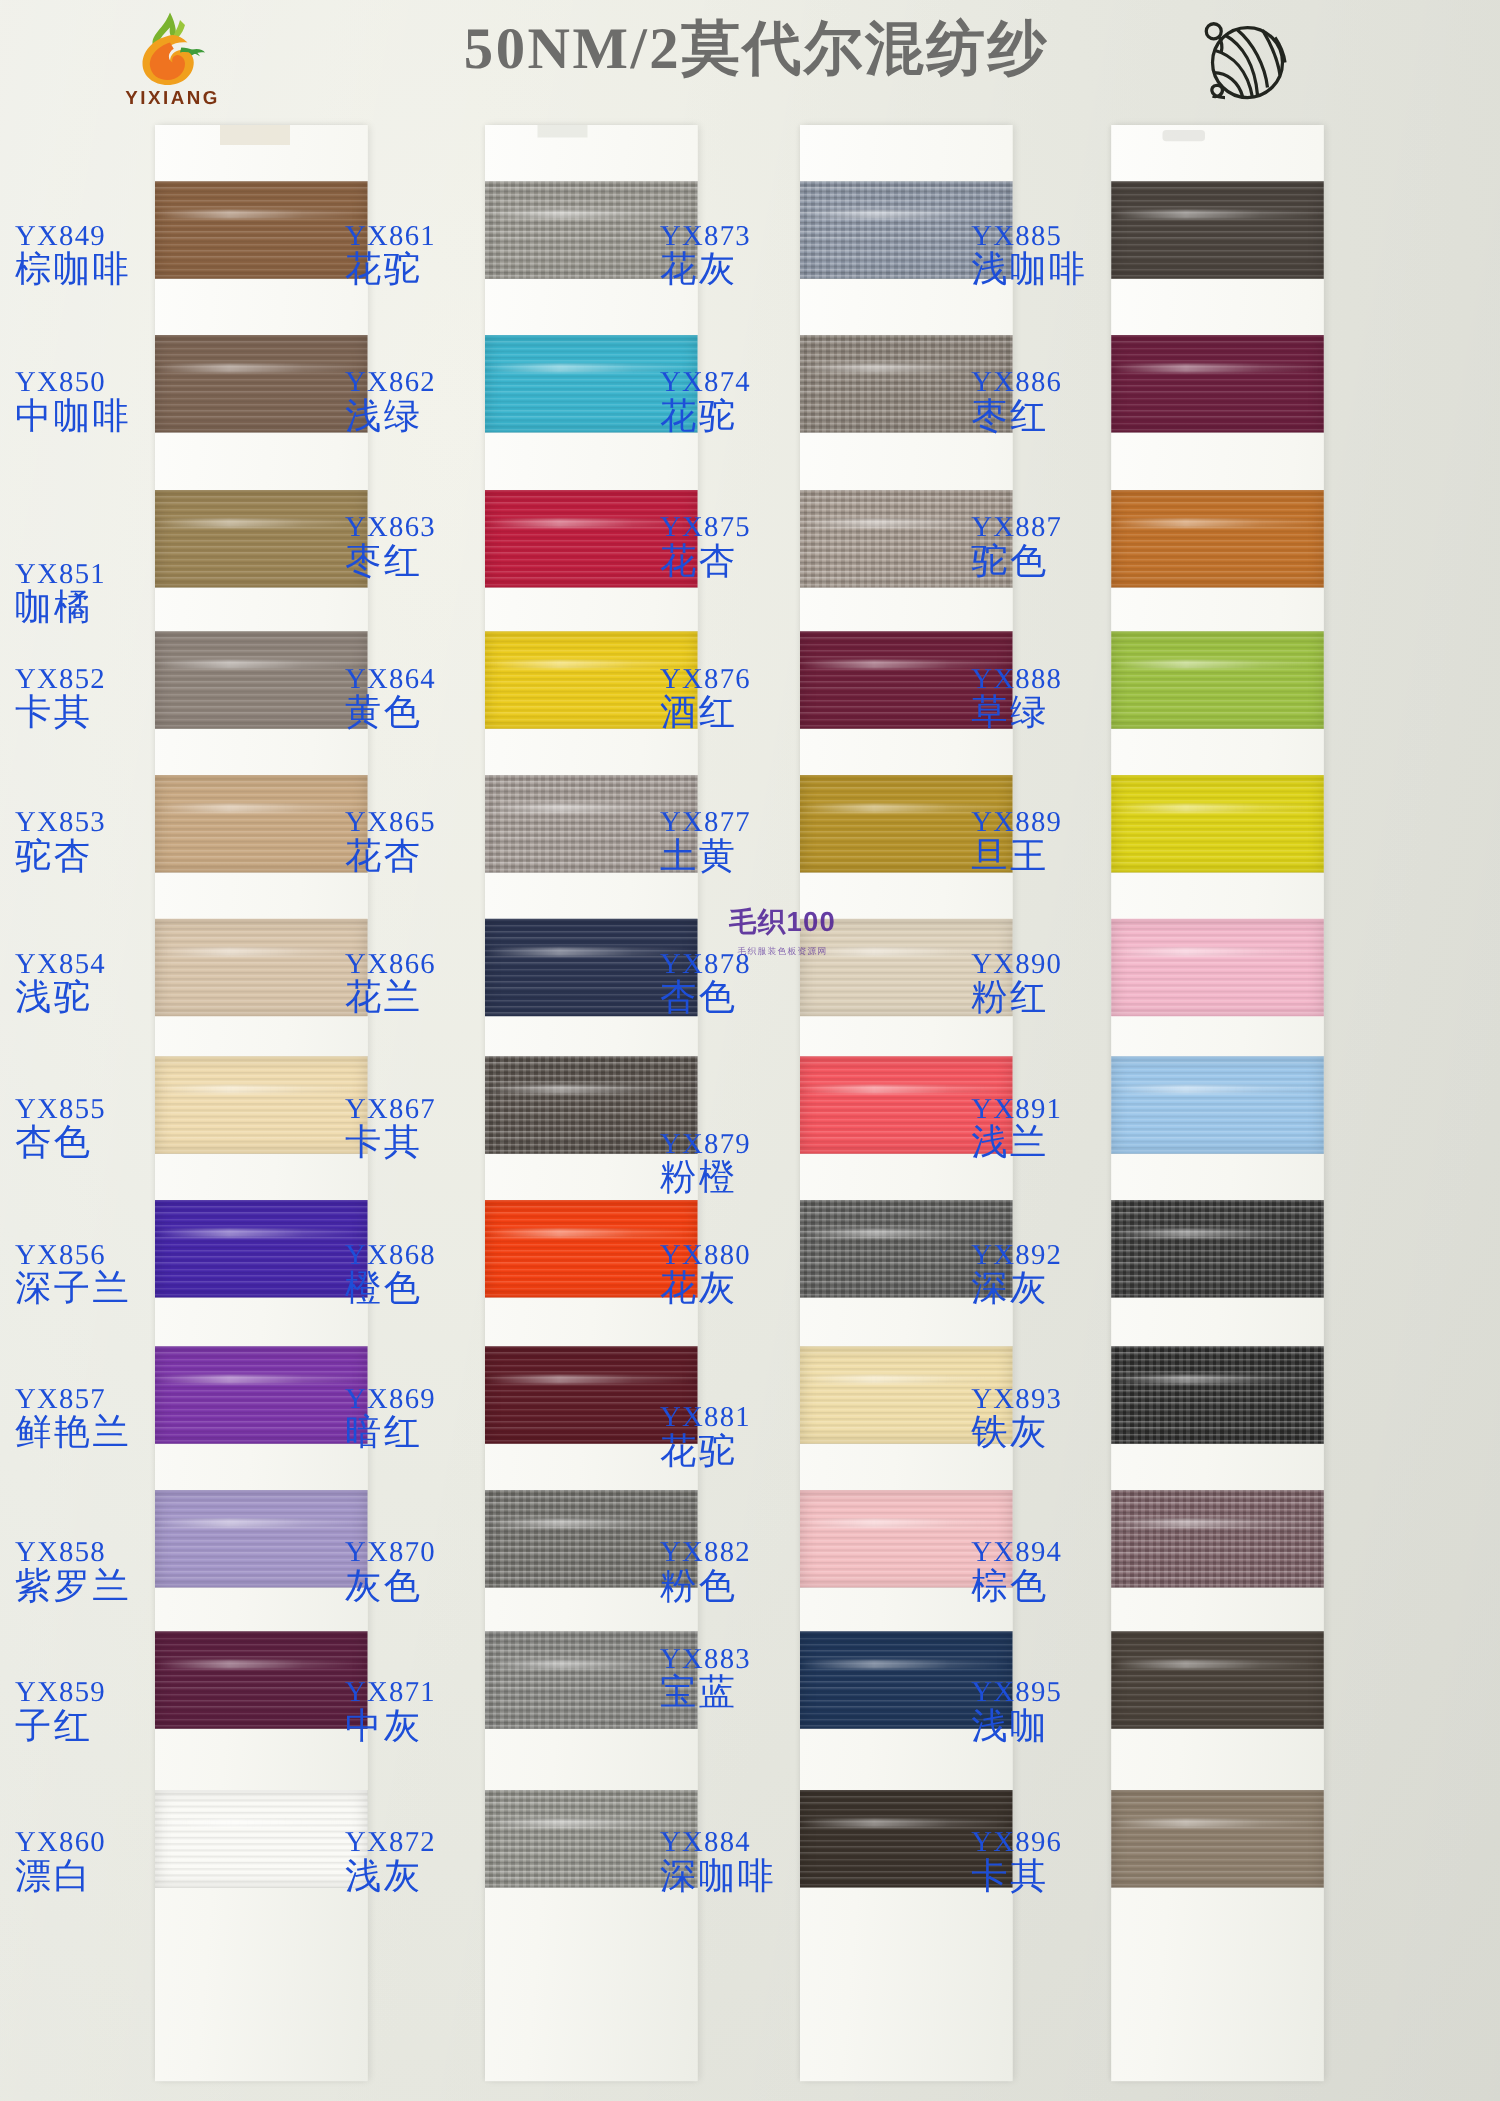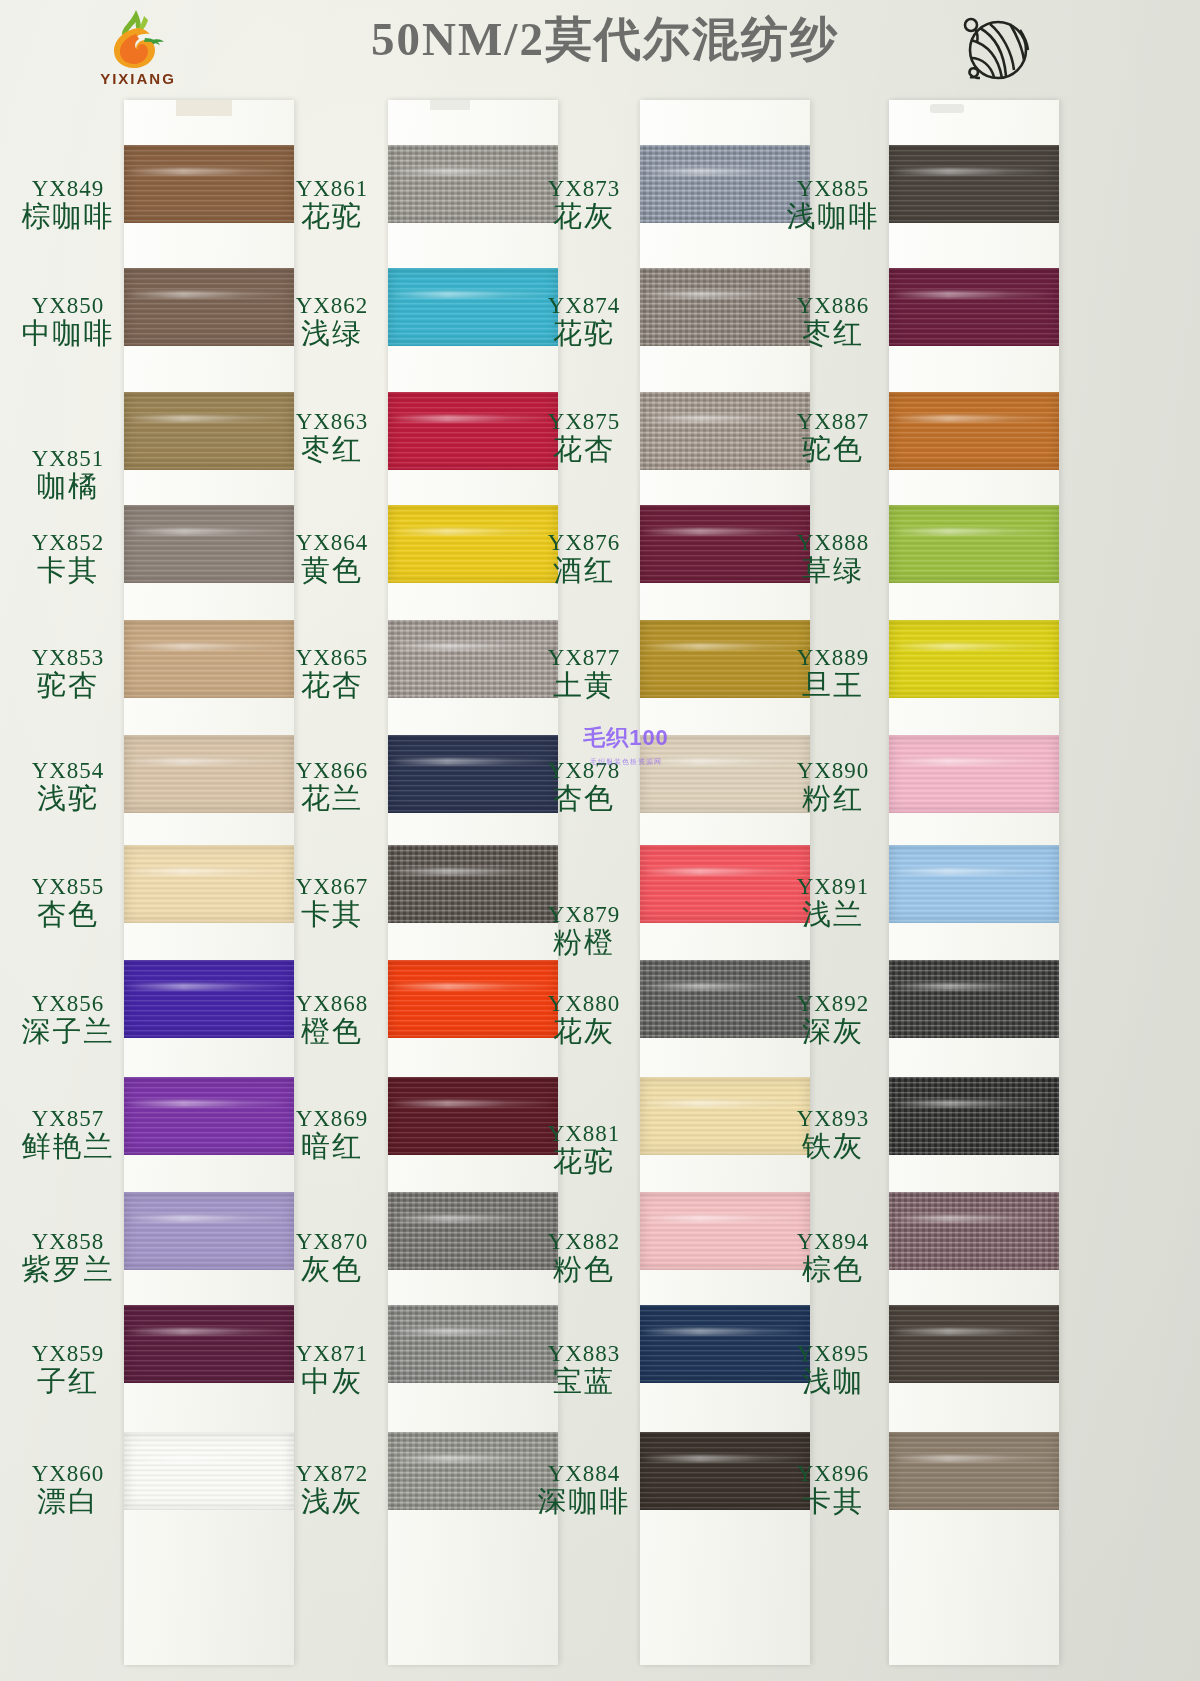--- a/index.html
+++ b/index.html
@@ -74,28 +74,28 @@
     background:linear-gradient(to right,rgba(255,255,255,.0),rgba(255,255,255,.45) 35%,rgba(255,255,255,.12) 70%,rgba(255,255,255,0));
     filter:blur(1px);
   }
   .sw.melange:before{
     background:
       repeating-linear-gradient(to bottom,rgba(255,255,255,.30) 0px,rgba(255,255,255,0) 2px,rgba(0,0,0,.16) 3px,rgba(255,255,255,0) 5px),
       repeating-linear-gradient(to right,rgba(255,255,255,.10) 0 3px,rgba(0,0,0,.06) 3px 6px);
   }
 
   
-  .lbl{position:absolute;width:112px;text-align:center;color:#14532d;}
+  .lbl{position:absolute;width:112px;text-align:left;color:#1d4ed8;}
   .lbl .code{font-size:23px;letter-spacing:1px;line-height:27px;white-space:nowrap;}
   .lbl .name{font-size:29px;letter-spacing:2px;line-height:28px;white-space:nowrap;}
 
   .watermark{
     position:absolute;left:566px;top:726px;width:120px;text-align:center;
     font-family:"Liberation Sans","DejaVu Sans",sans-serif;
-    font-size:22px;font-weight:700;color:#8b5cf6;opacity:.85;
+    font-size:22px;font-weight:700;color:#4c1d95;opacity:.85;
     letter-spacing:1px;line-height:24px;pointer-events:none;
   }
   .watermark small{display:block;font-size:7px;letter-spacing:1px;font-weight:400;opacity:.8;}
 </style>
 </head>
 <body>
 
 <div class="board"></div>
 
 <div class="header">
@@ -306,21 +306,21 @@
     <div class="lbl" style="left: 528px; top: 1105px; margin-top: 15px;">
       <div class="code">YX881</div>
       <div class="name">花驼</div>
     </div>
     <div class="sw" style="left: 640px; top: 1192px; background: rgb(244, 192, 195);"></div>
     <div class="lbl" style="left: 528px; top: 1228px;">
       <div class="code">YX882</div>
       <div class="name">粉色</div>
     </div>
     <div class="sw" style="left: 640px; top: 1305px; background: rgb(31, 54, 89);"></div>
-    <div class="lbl" style="left: 528px; top: 1340px;">
+    <div class="lbl" style="left: 528px; top: 1313px;">
       <div class="code">YX883</div>
       <div class="name">宝蓝</div>
     </div>
     <div class="sw" style="left: 640px; top: 1432px; background: rgb(58, 50, 43);"></div>
     <div class="lbl" style="left: 528px; top: 1460px;">
       <div class="code">YX884</div>
       <div class="name">深咖啡</div>
     </div>
     <div class="sw" style="left: 889px; top: 145px; background: rgb(74, 67, 61);"></div>
     <div class="lbl" style="left: 777px; top: 175px;">

